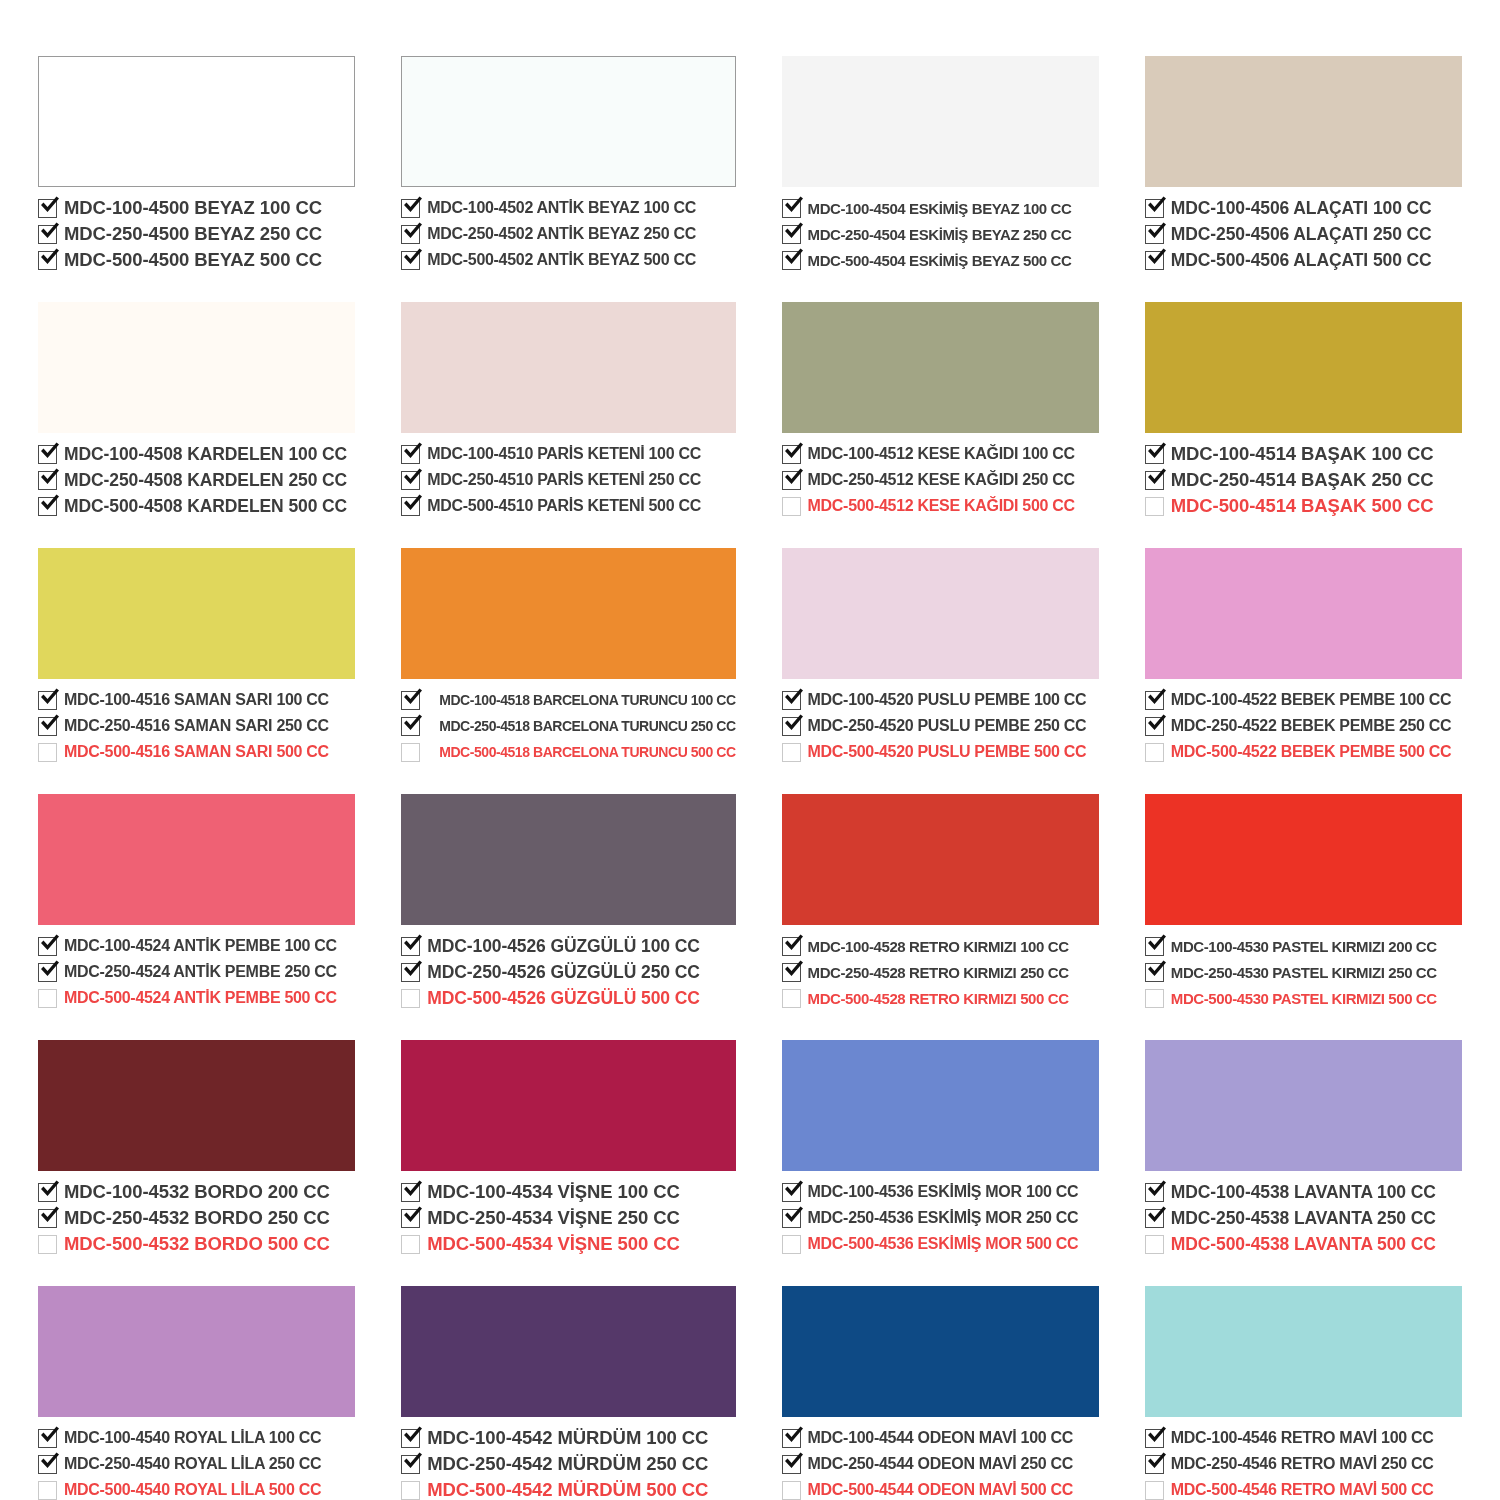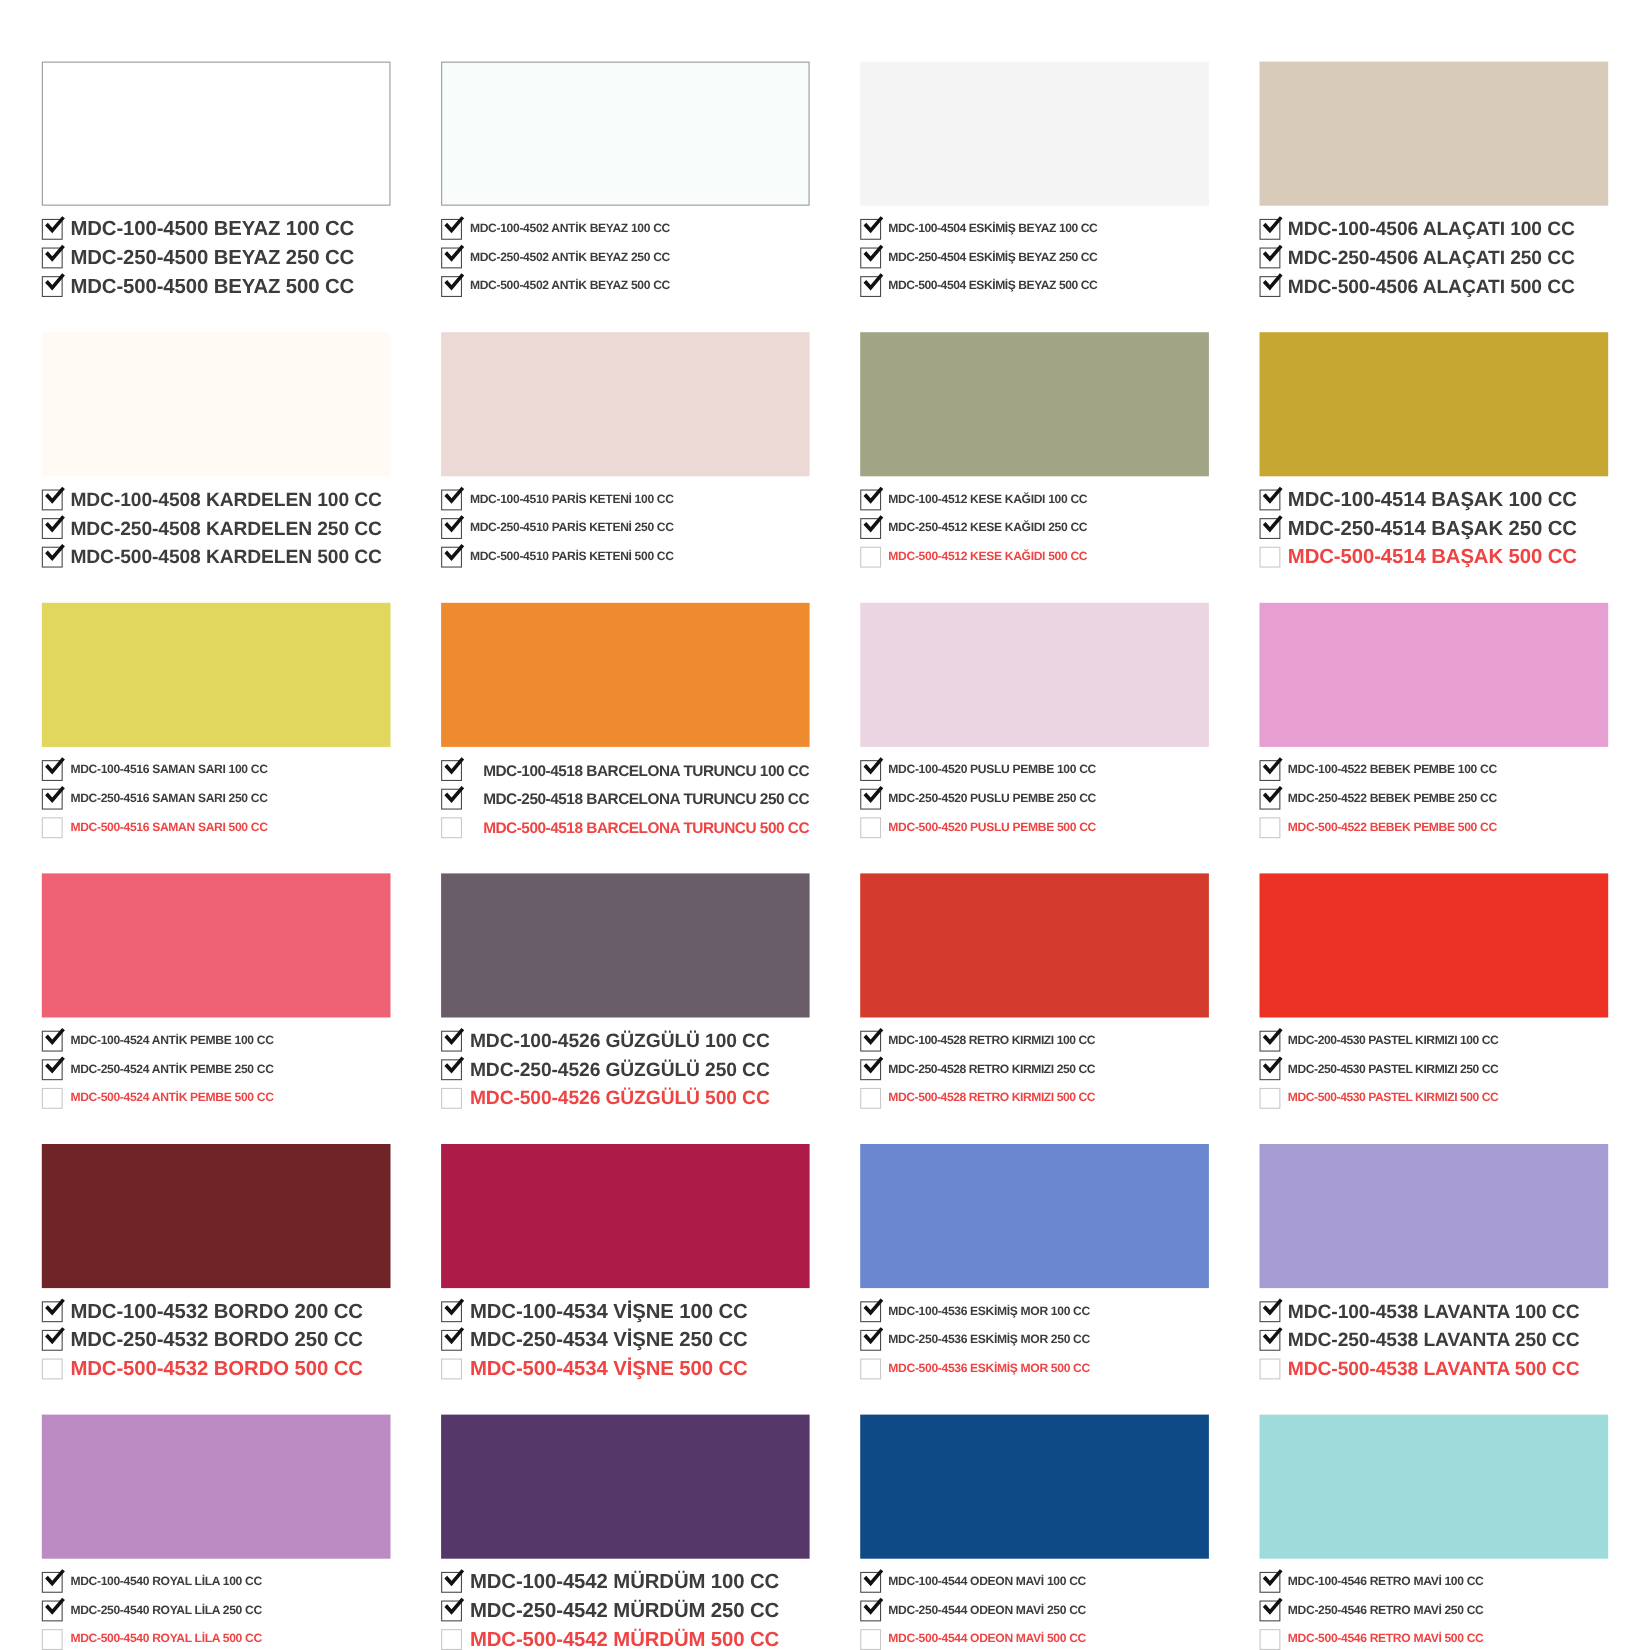--- a/index.html
+++ b/index.html
@@ -75,22 +75,22 @@
     font-weight: bold;
     color: #3c3c3c;
     white-space: nowrap;
     letter-spacing: -0.1px;
   }
   .ltext.dim {
     color: #ef4444;
   }
   
   .ltext.s1 { font-size: 17.5px; }
-  .ltext.s2 { font-size: 11px; letter-spacing: -0.3px; }
-  .ltext.s3 { font-size: 11px; letter-spacing: -0.4px; }
+  .ltext.s2 { font-size: 16px; letter-spacing: -0.3px; }
+  .ltext.s3 { font-size: 15px; letter-spacing: -0.4px; }
   .ltext.s4 { font-size: 14px; letter-spacing: -0.45px; margin-left: 12px; }
 </style>
 </head>
 <body>
 
 <div id="sheet">
   <div class="grid">
       <div class="cell">
         <div class="swatch bordered" style="background: rgb(255, 255, 255);"></div>
         <div class="labels">
@@ -492,21 +492,21 @@
       </div>
       <div class="cell">
         <div class="swatch" style="background: rgb(236, 50, 37);"></div>
         <div class="labels">
           <div class="lrow">
             <span class="cbox">
               <svg class="tick" viewBox="0 0 25 25">
                 <path d="M4 12 L6.5 9.5 L10.5 14 L19.5 3.5 L22 5.5 L10.5 19 Z" fill="#111111"></path>
               </svg>
             </span>
-            <span class="ltext s3">MDC-200-4530 PASTEL KIRMIZI 100 CC</span>
+            <span class="ltext s3">MDC-100-4530 PASTEL KIRMIZI 200 CC</span>
           </div>
           <div class="lrow">
             <span class="cbox">
               <svg class="tick" viewBox="0 0 25 25">
                 <path d="M4 12 L6.5 9.5 L10.5 14 L19.5 3.5 L22 5.5 L10.5 19 Z" fill="#111111"></path>
               </svg>
             </span>
             <span class="ltext s3">MDC-250-4530 PASTEL KIRMIZI 250 CC</span>
           </div>
           <div class="lrow">

